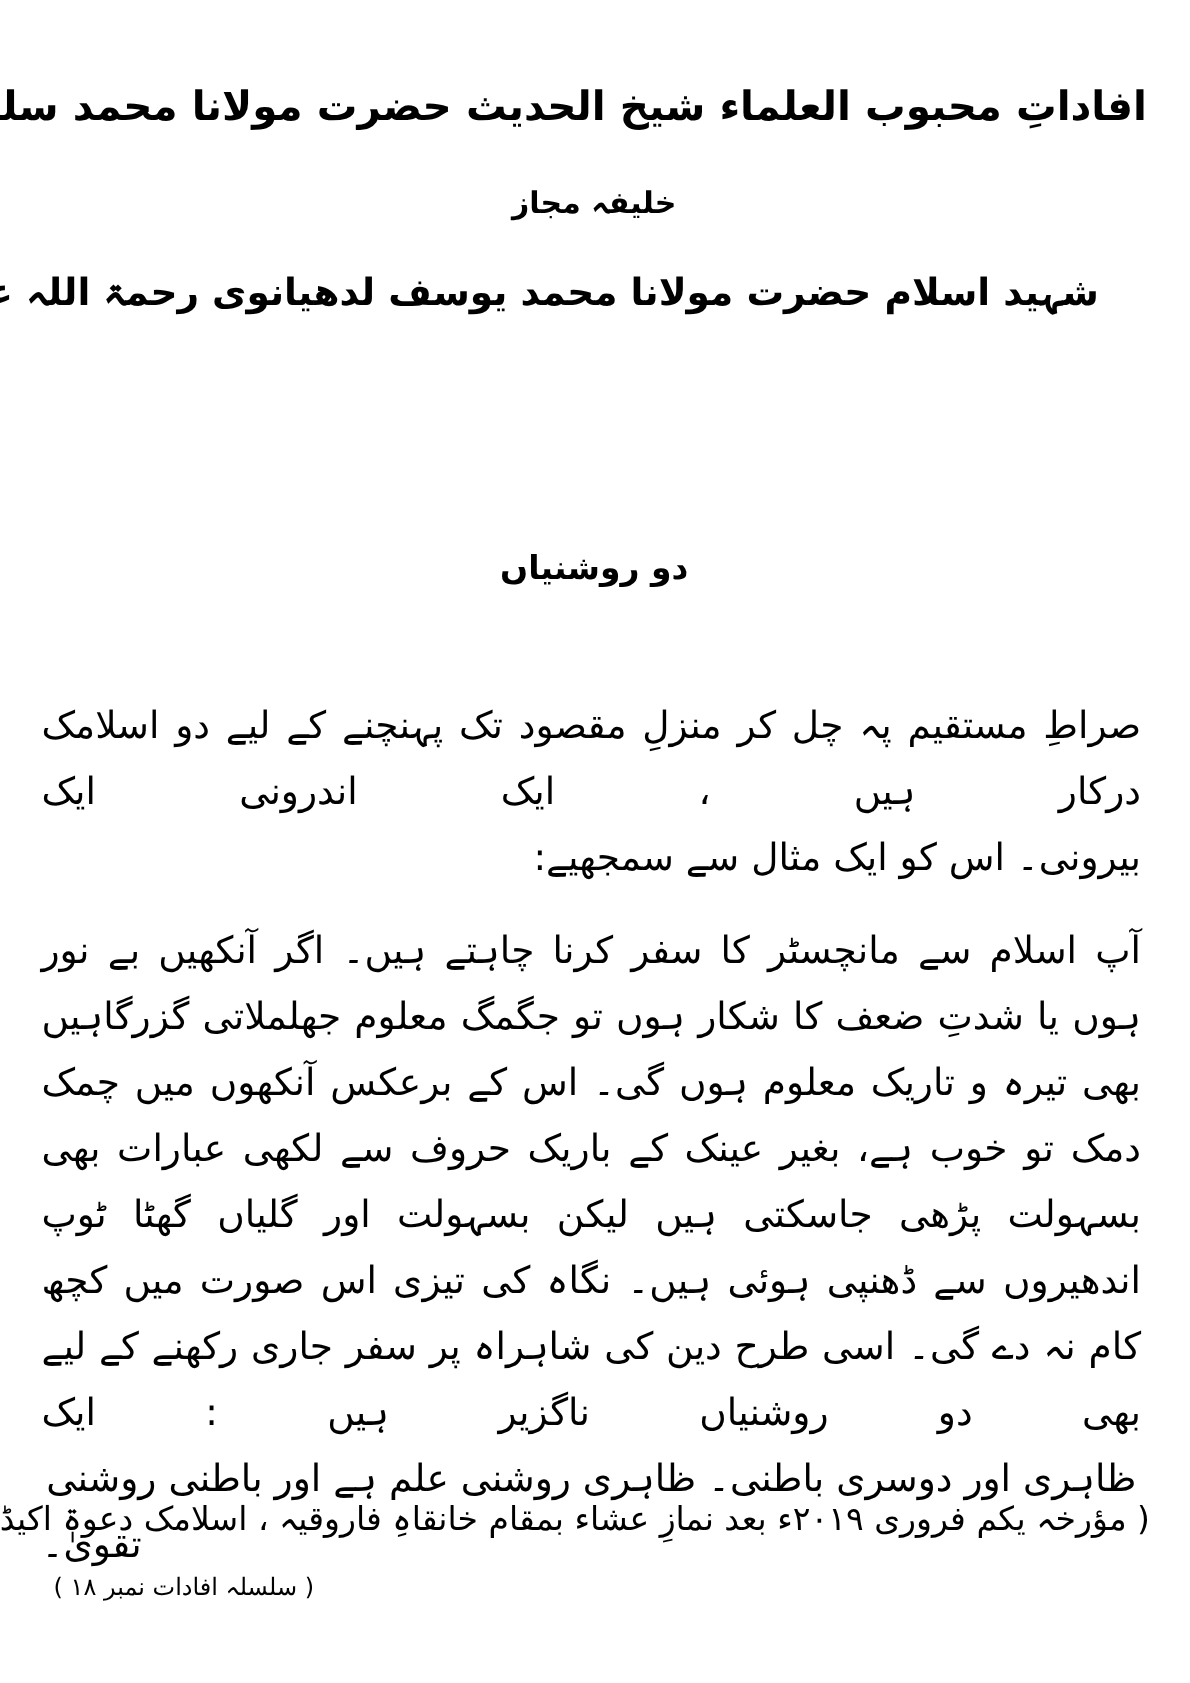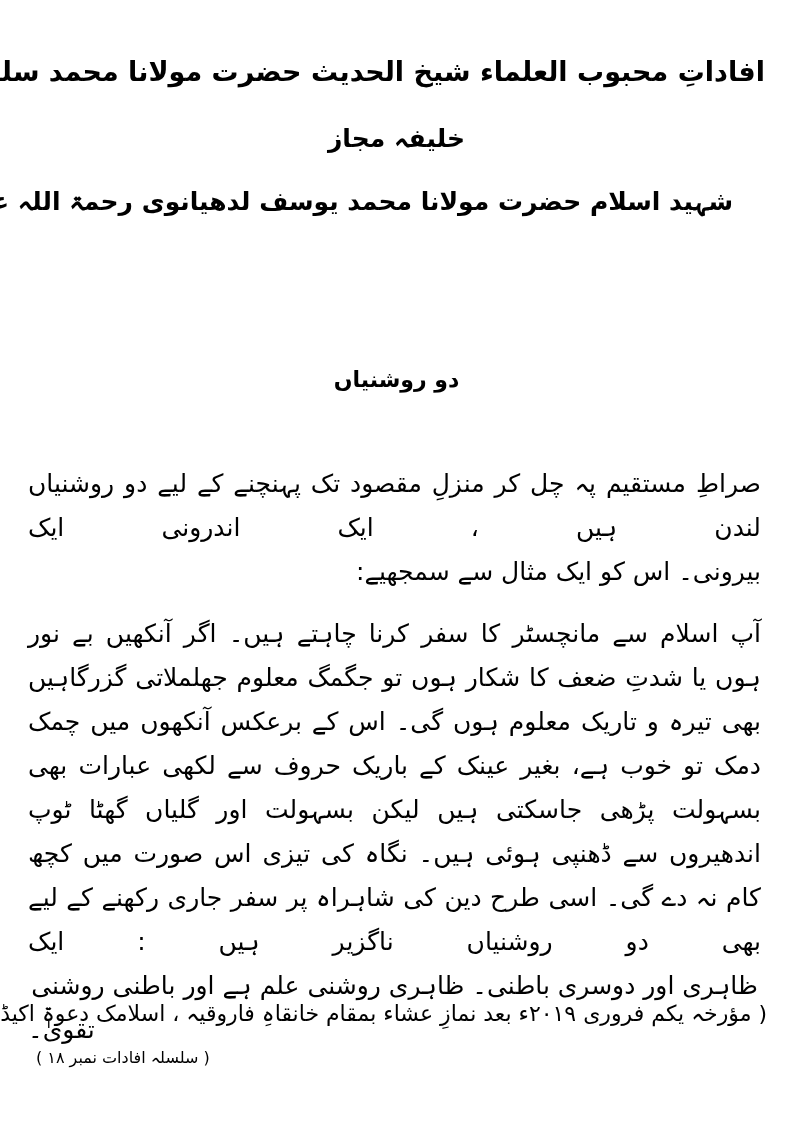--- a/index.html
+++ b/index.html
@@ -35,21 +35,21 @@
   }
   .header-line-1 {
     font-size: 27px;
     line-height: 1.45;
     letter-spacing: 0.2px;
     font-weight: 600;
     padding: 0 28px;
     white-space: nowrap;
   }
   .header-line-2 {
-    font-size: 25px;
+    font-size: 20px;
     line-height: 1.4;
     font-weight: 600;
     margin-top: 30px;
   }
   .header-line-3 {
     font-size: 25px;
     line-height: 1.45;
     font-weight: 600;
     margin-top: 28px;
     padding: 0 60px;
@@ -123,21 +123,21 @@
     <div class="header-line-1">افاداتِ محبوب العلماء شیخ الحدیث حضرت مولانا محمد سلیم دھورات عمت فیوضہم</div>
     <div class="header-line-2">خلیفہ مجاز</div>
     <div class="header-line-3">شہید اسلام حضرت مولانا محمد یوسف لدھیانوی رحمۃ اللہ علیہ</div>
   </div>
 
   <h1 class="article-title">دو روشنیاں</h1>
 
   <div class="body-block">
 
     <p class="para para-1">
-      <span>صراطِ مستقیم پہ چل کر منزلِ مقصود تک پہنچنے کے لیے دو روشنیاں لندن ہیں ، ایک اندرونی ایک</span>
+      <span>صراطِ مستقیم پہ چل کر منزلِ مقصود تک پہنچنے کے لیے دو اسلامک درکار ہیں ، ایک اندرونی ایک</span>
       <span class="lastline">بیرونی۔ اس کو ایک مثال سے سمجھیے:</span>
     </p>
 
     <p class="para para-2">
       <span>آپ اسلام سے مانچسٹر کا سفر کرنا چاہتے ہیں۔ اگر آنکھیں بے نور ہوں یا شدتِ ضعف کا شکار</span>
       <span>ہوں تو جگمگ معلوم جھلملاتی گزرگاہیں بھی تیرہ و تاریک معلوم ہوں گی۔ اس کے برعکس آنکھوں میں</span>
       <span>چمک دمک تو خوب ہے، بغیر عینک کے باریک حروف سے لکھی عبارات بھی بسہولت پڑھی جاسکتی ہیں</span>
       <span>لیکن بسہولت اور گلیاں گھٹا ٹوپ اندھیروں سے ڈھنپی ہوئی ہیں۔ نگاہ کی تیزی اس صورت میں کچھ</span>
       <span>کام نہ دے گی۔ اسی طرح دین کی شاہراہ پر سفر جاری رکھنے کے لیے بھی دو روشنیاں ناگزیر ہیں : ایک</span>
       <span class="lastline">ظاہری اور دوسری باطنی۔ ظاہری روشنی علم ہے اور باطنی روشنی تقویٰ۔</span>

